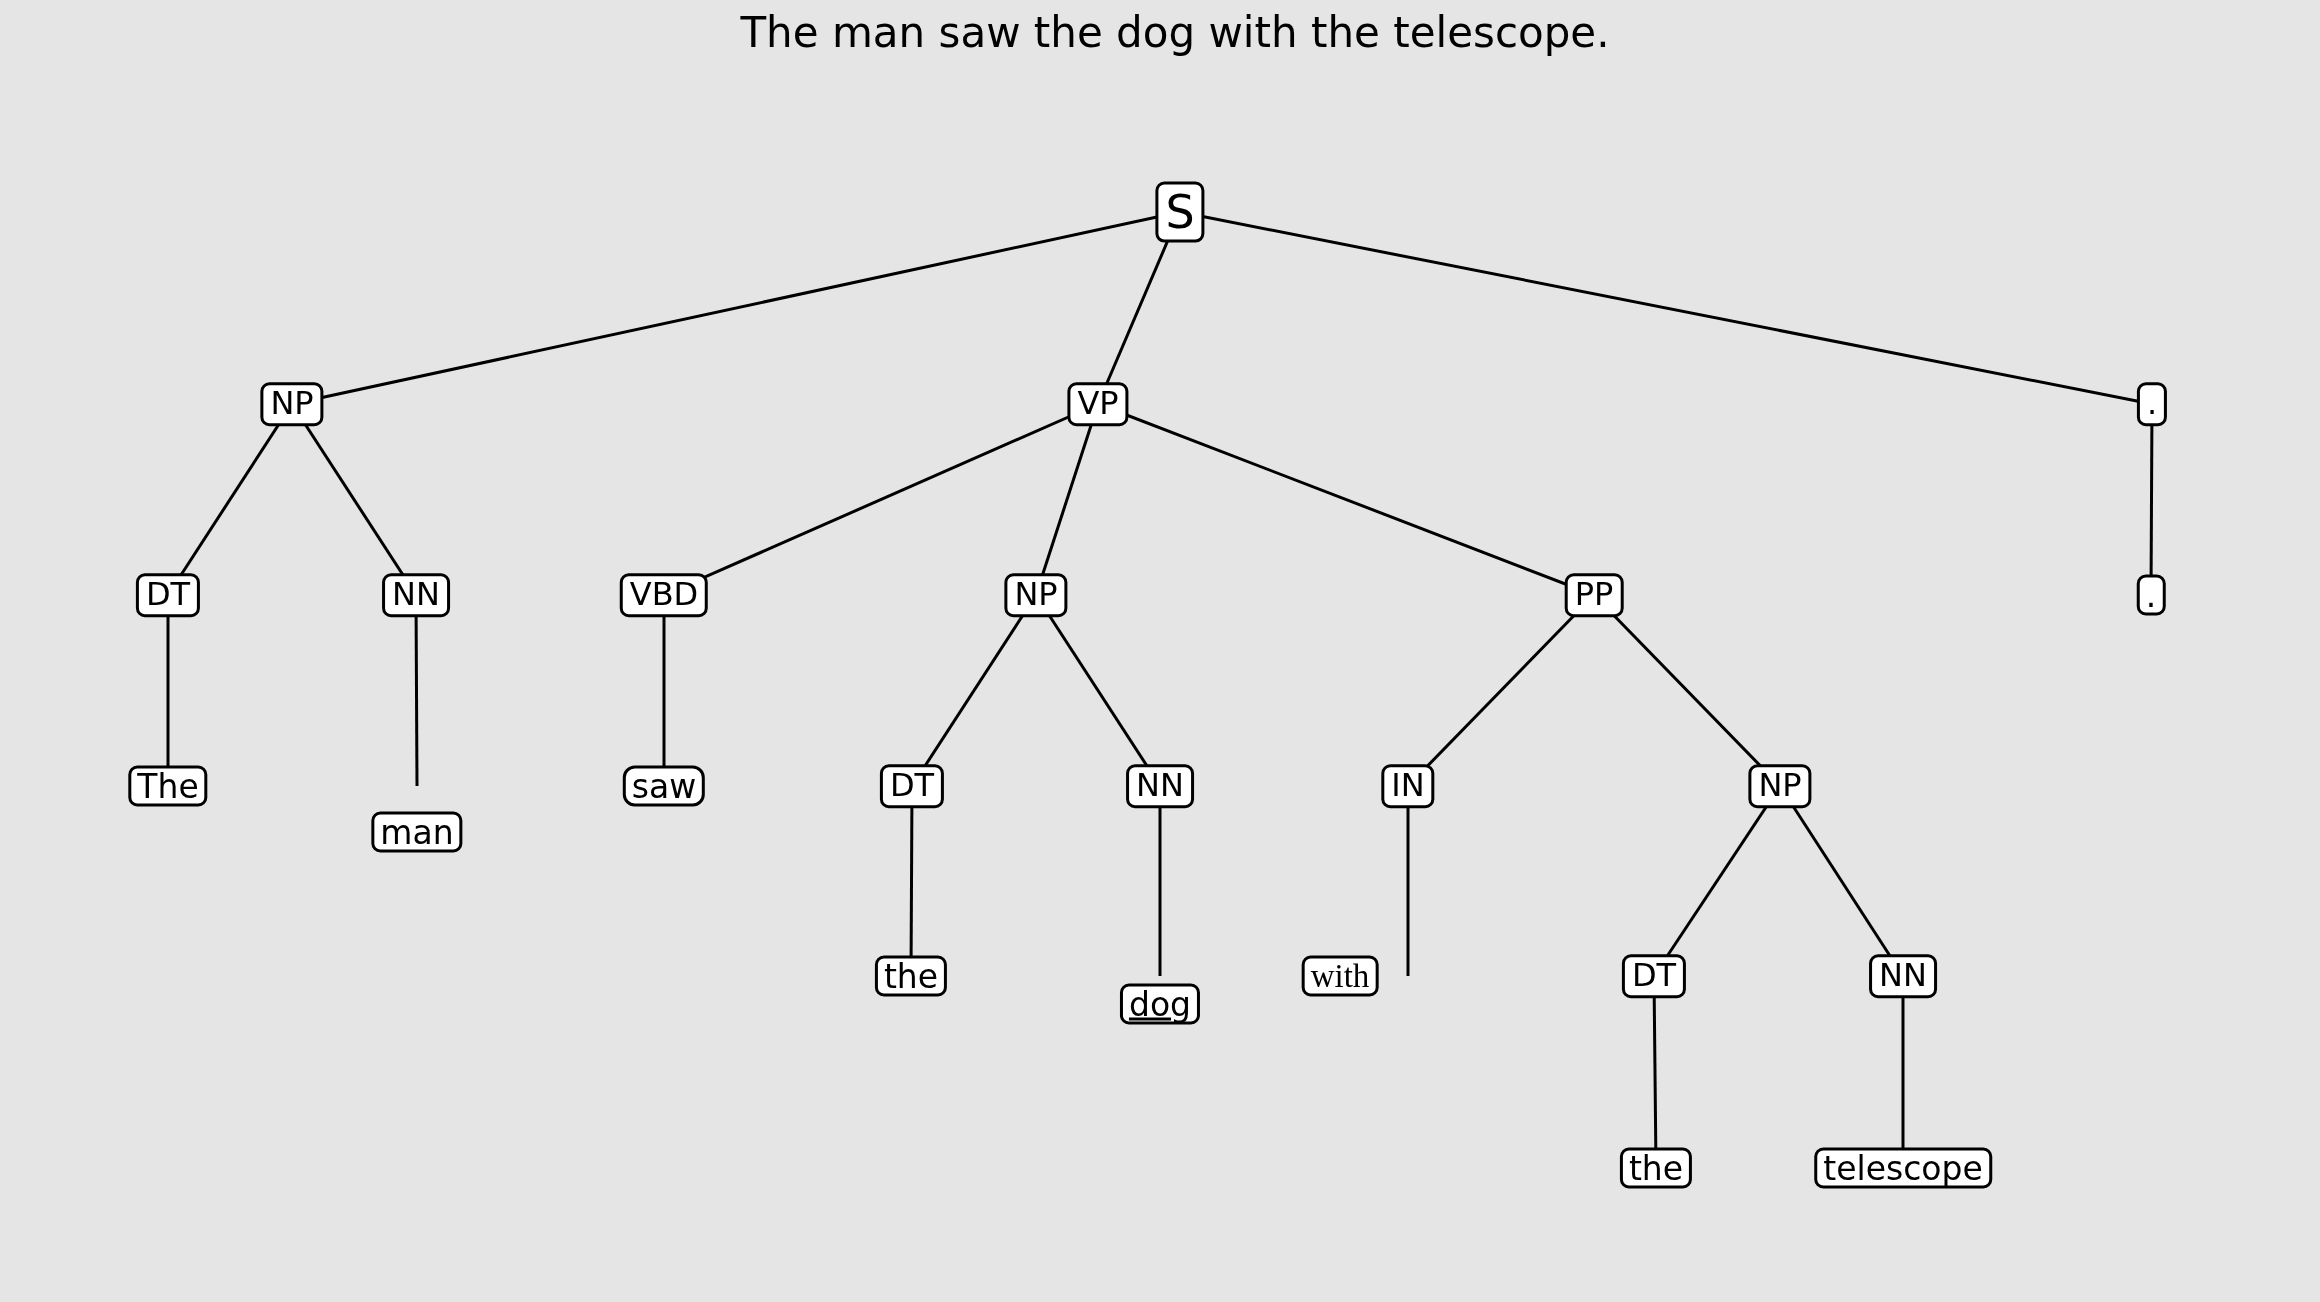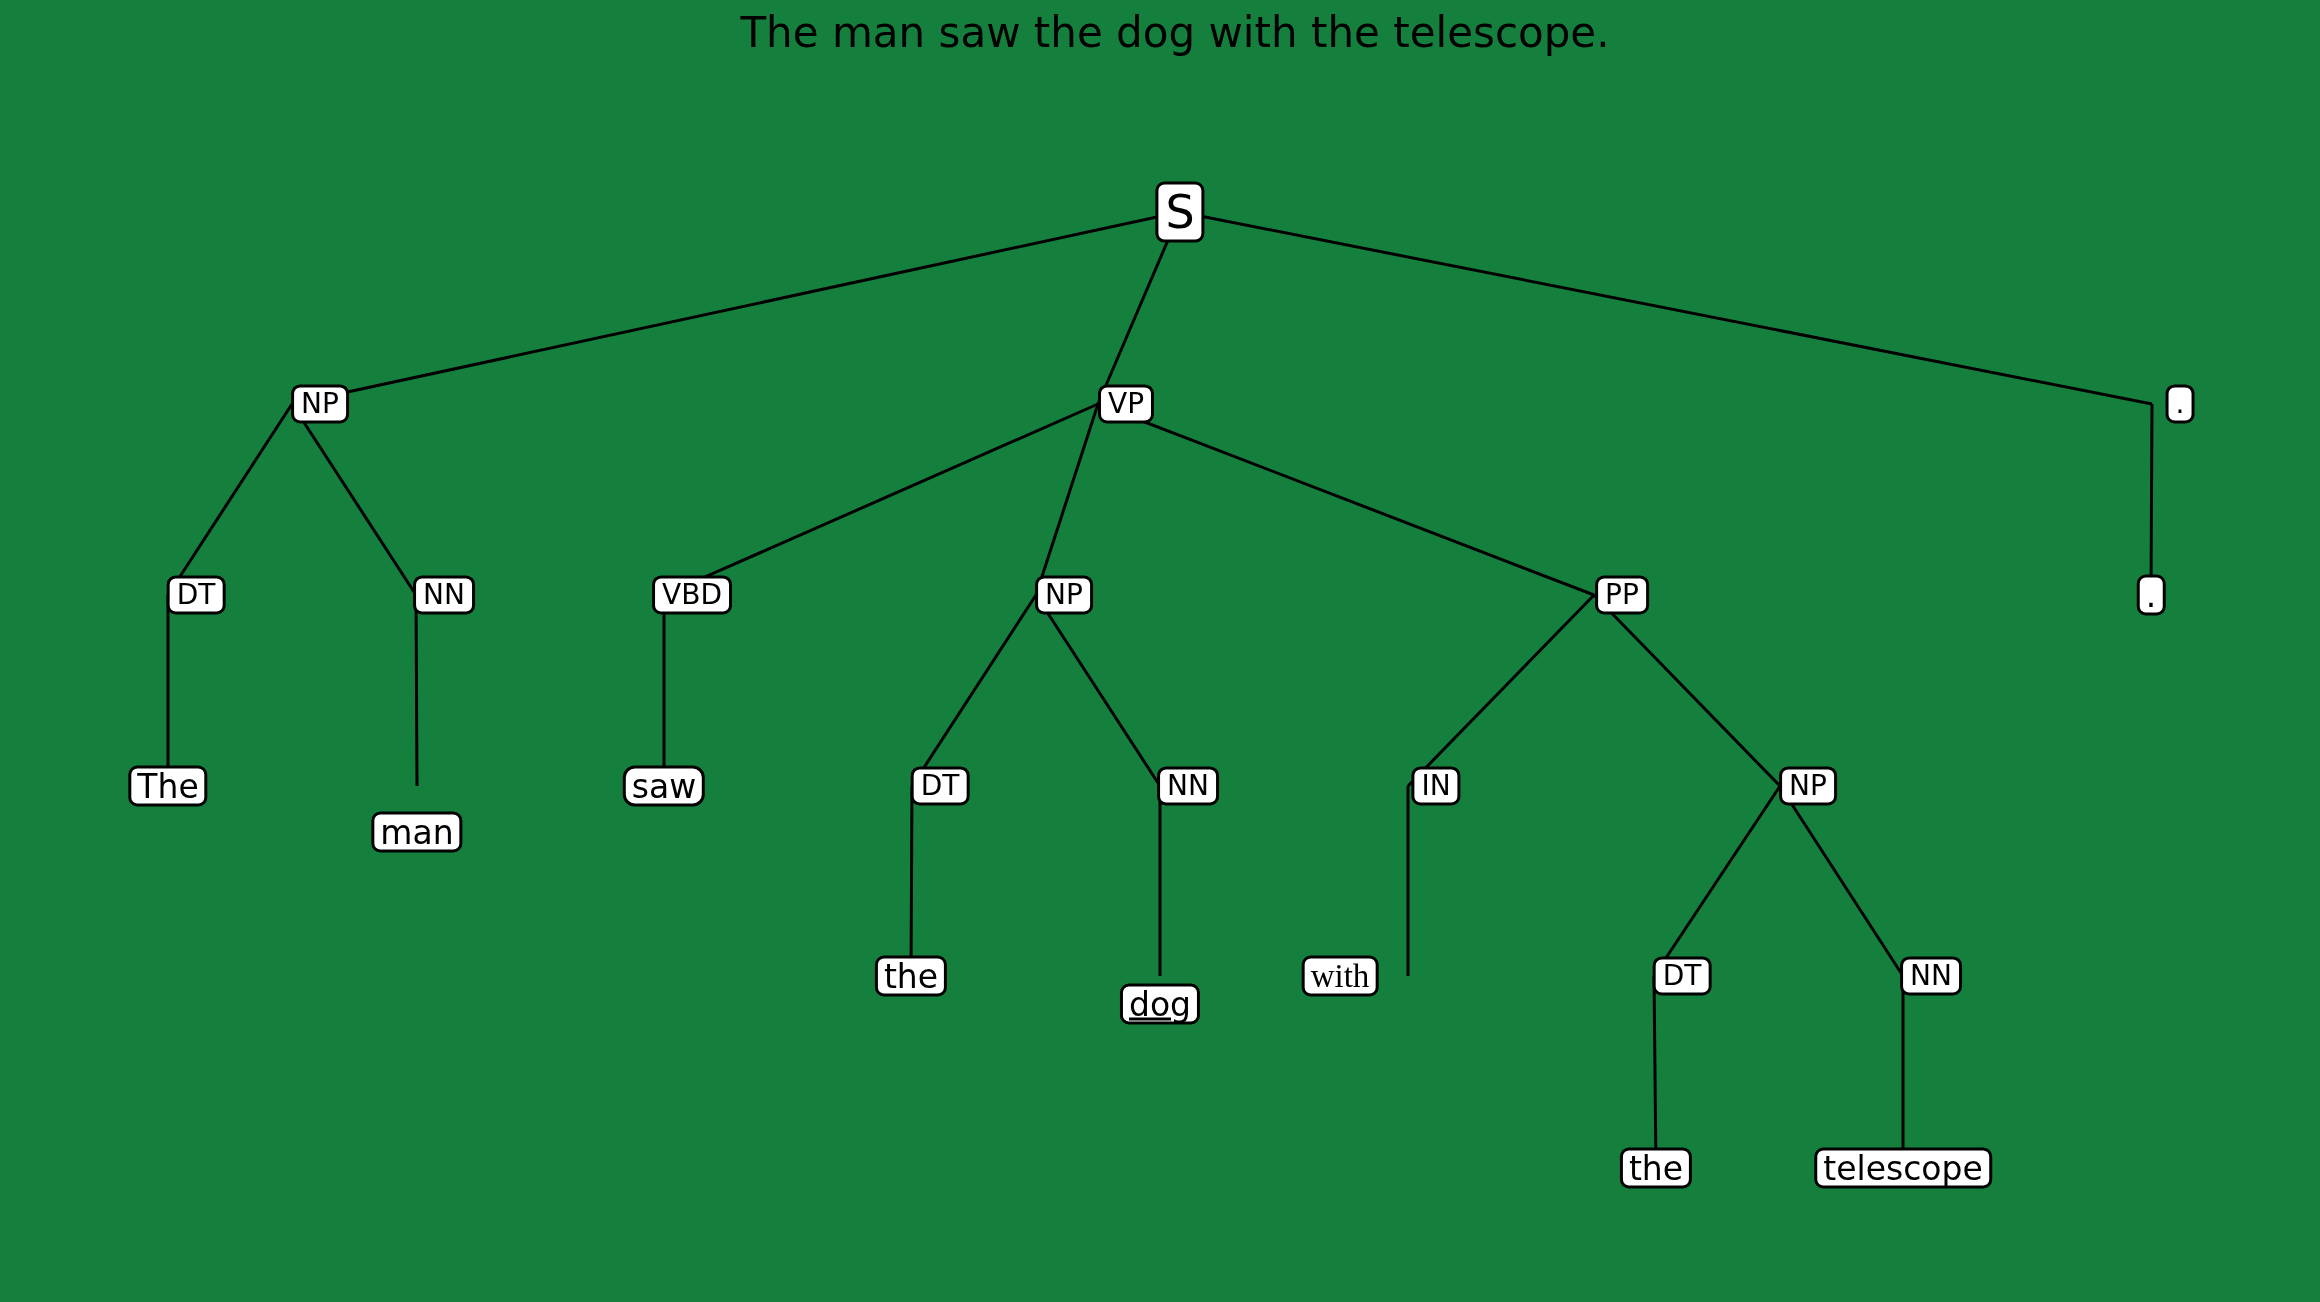--- a/index.html
+++ b/index.html
@@ -1,19 +1,19 @@
 <!DOCTYPE html>
 <html><head>
 <meta charset="utf-8">
 <style>
   html,body { margin:0; padding:0; background:#ffffff; }
   #stage {
     position:relative;
     width:2320px; height:1302px;
-    background:#15803d;
+    background:#e5e5e5;
     font-family:"DejaVu Sans", sans-serif;
     overflow:hidden;
   }
   #sentence-title {
     position:absolute;
     left:1175px; top:8px;
     transform:translateX(-50%);
     font-size:42px;
     color:#000000;
     white-space:nowrap;
@@ -25,21 +25,21 @@
     transform:translate(-50%,-50%);
     background:#ffffff;
     border:3px solid #000000;
     border-radius:9px;
     color:#000000;
     text-align:center;
     white-space:nowrap;
     box-sizing:border-box;
   }
   .node.root { font-size:46px; line-height:1.15; padding:1px 7px; }
-  .node.pos  { font-size:28px; line-height:1.11; padding:1px 7px;margin-left:28px; }
+  .node.pos  { font-size:32px; line-height:1.11; padding:1px 7px; }
   .node.word { font-size:33px; line-height:1.00; padding:1px 6px; }
 </style>
 </head>
 <body>
 
 <div id="stage">
   <div id="sentence-title">The man saw the dog with the telescope.</div>
   <svg id="edges" width="2320" height="1302" viewBox="0 0 2320 1302">
       <line x1="1180" y1="212" x2="292" y2="404"></line>
       <line x1="1180" y1="212" x2="1098" y2="404"></line>

